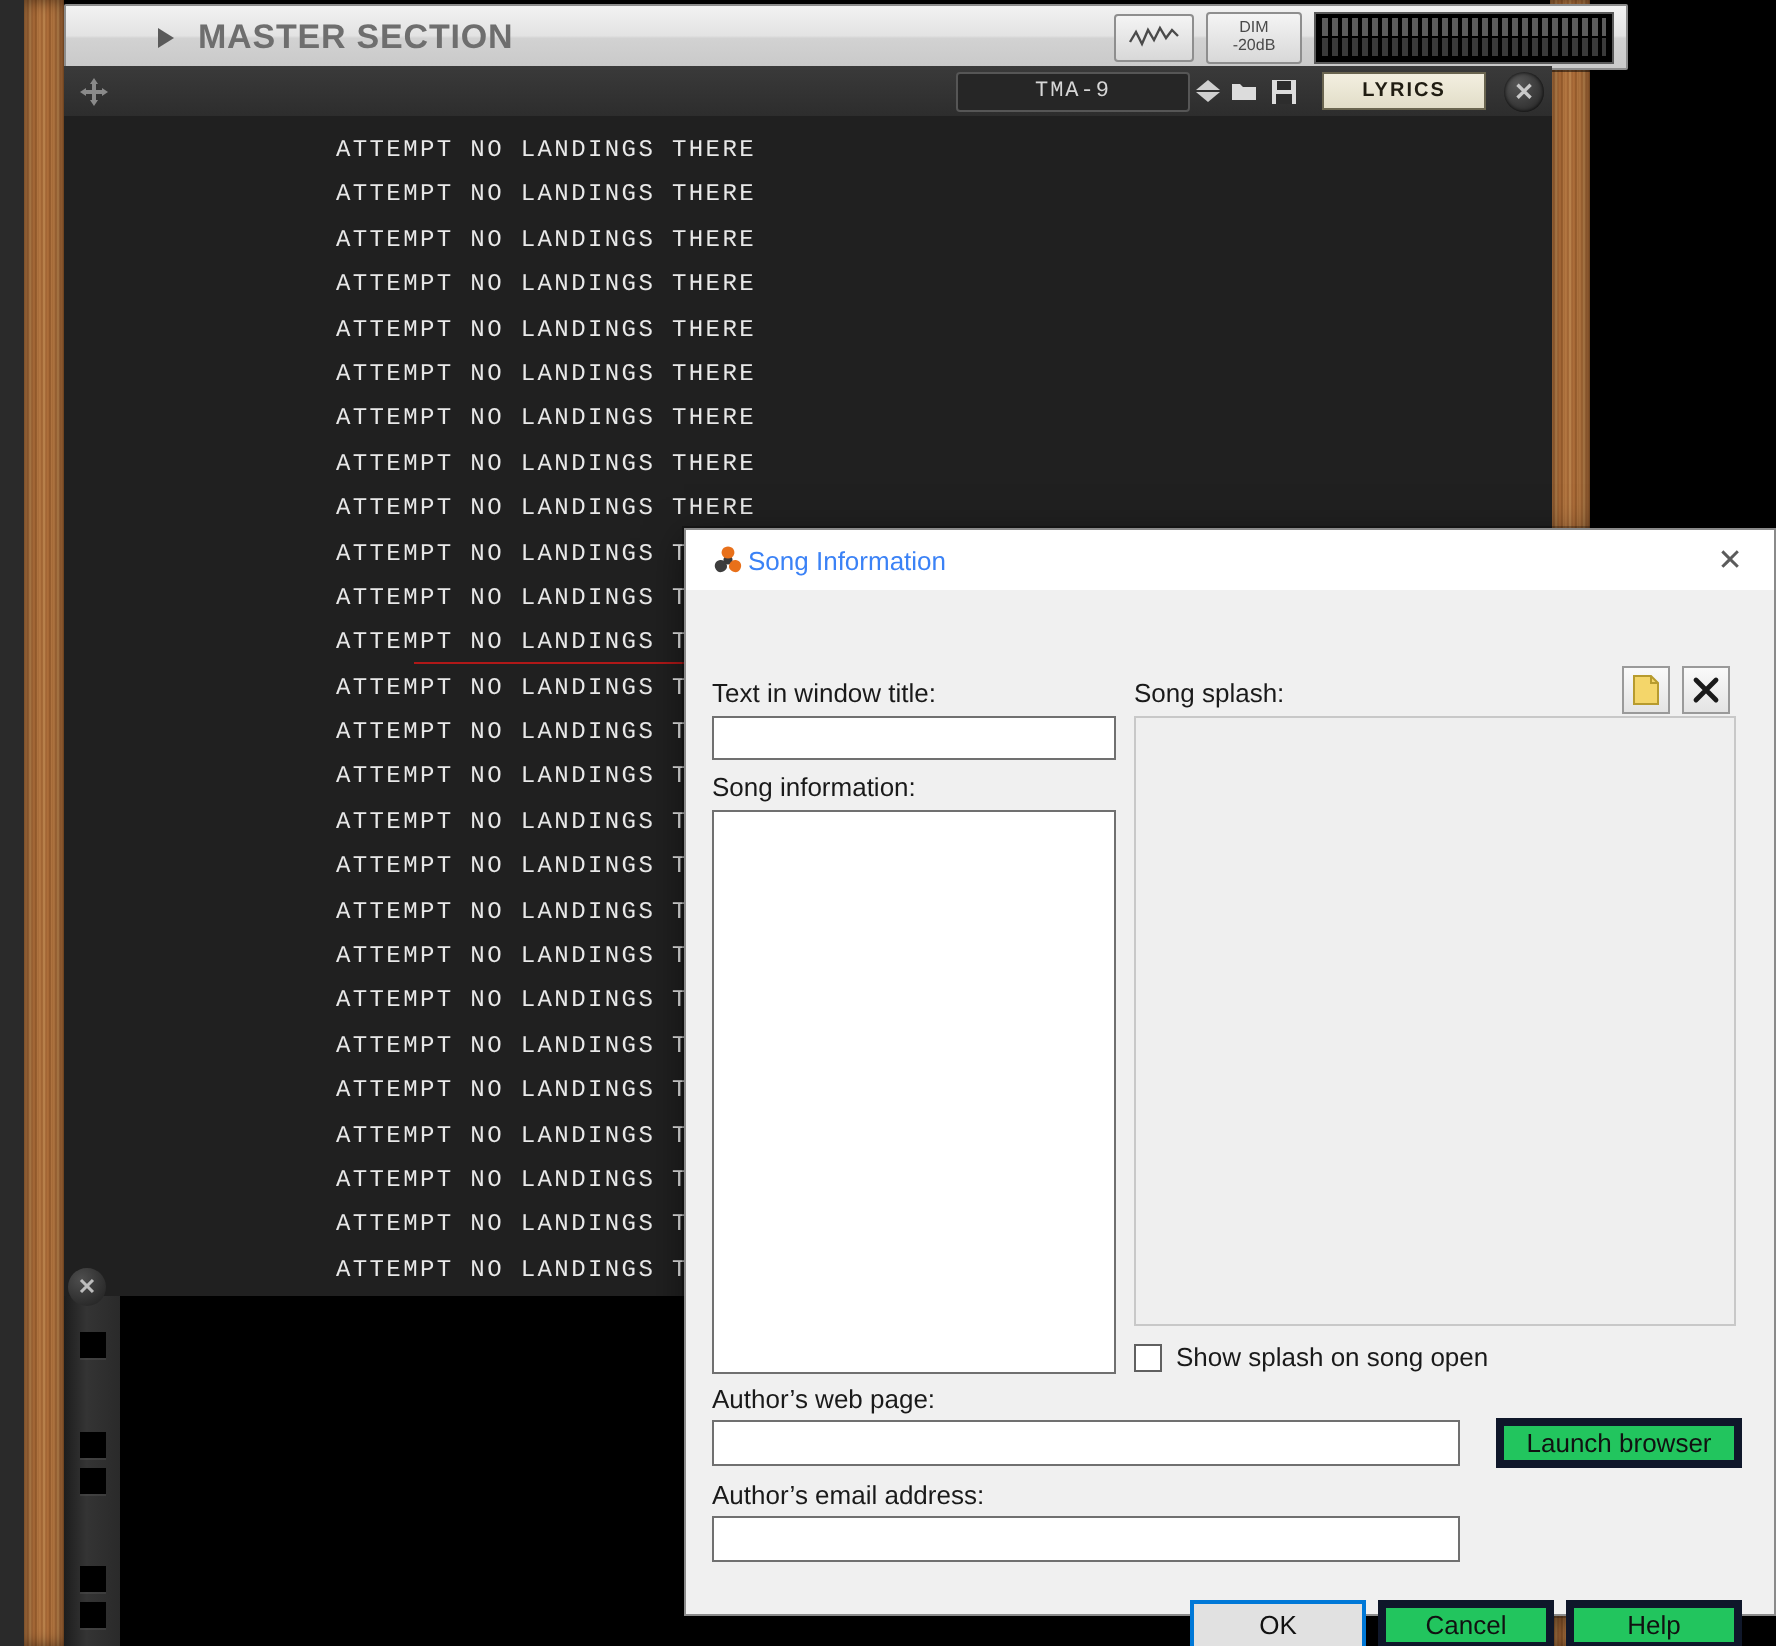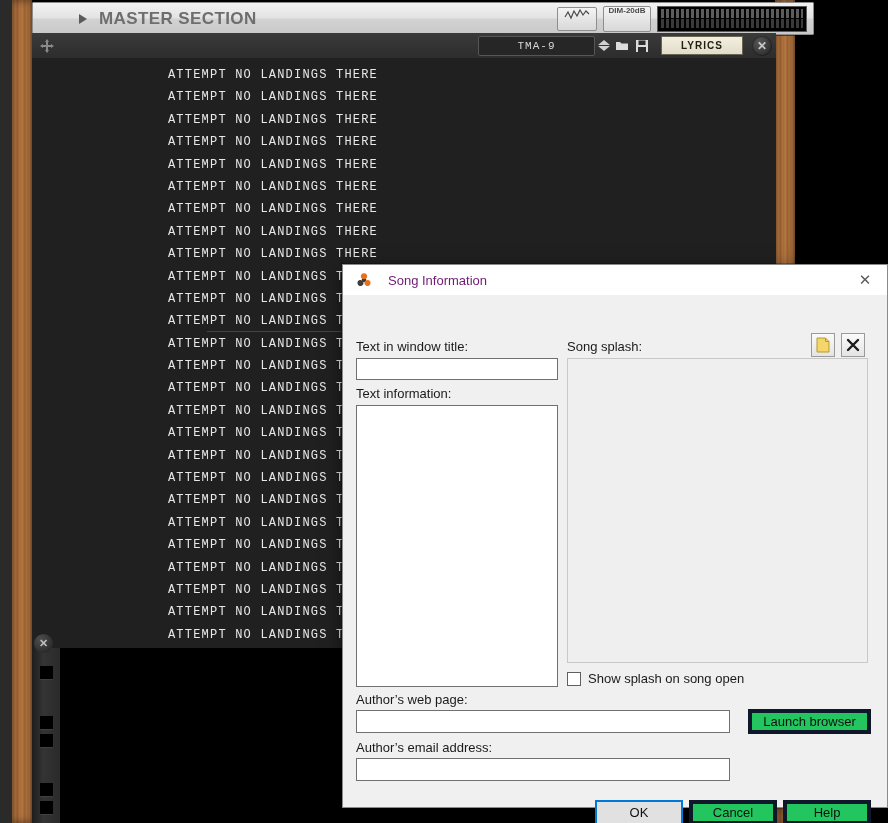--- a/index.html
+++ b/index.html
@@ -44,22 +44,22 @@
     border-left:8px solid #5a5a5a;border-top:5px solid transparent;border-bottom:5px solid transparent;
   }
   #master-title{
     margin-left:12px;font-size:17px;font-weight:bold;color:#6e6e6e;
     letter-spacing:.4px;font-family:"Liberation Sans",sans-serif;
   }
   #master-header .hdr-right{margin-left:auto;display:flex;align-items:center;gap:6px;padding-right:6px;}
   .hdr-btn{
     background:linear-gradient(180deg,#f4f4f4,#d8d8d8);
     border:1px solid #8e8e8e;border-radius:2px;
-    display:flex;flex-direction:row;justify-content:center;
-    color:#4a4a4a;font-weight:bold;
+    display:flex;flex-direction:column;align-items:center;justify-content:center;
+    color:#4a4a4a;font-weight:normal;
   }
   #btn-waveform{width:38px;height:22px;}
   #btn-waveform svg{display:block;}
   #btn-dim{width:46px;height:24px;line-height:1.05;font-size:8px;text-align:center;}
   #btn-dim .l2{font-size:8px;}
   #master-meter{
     width:150px;height:26px;background:#000;border:1px solid #5a5a5a;
     display:flex;flex-direction:column;justify-content:space-around;padding:2px 3px;box-sizing:border-box;
   }
   .meter-row{
@@ -141,21 +141,21 @@
     background:#f0f0f0;border:1px solid #8a8a8a;
     box-shadow:0 0 0 1px rgba(0,0,0,.25),0 5px 18px rgba(0,0,0,.5);
     font-size:13px;color:#1a1a1a;
     box-sizing:border-box;
   }
   #dlg-titlebar{
     height:30px;background:#ffffff;display:flex;align-items:center;
     border-bottom:1px solid #f0f0f0;
   }
   #dlg-app-icon{margin-left:13px;width:16px;height:16px;display:block;}
-  #dlg-title{margin-left:16px;font-size:13px;color:#701a75;}
+  #dlg-title{margin-left:2px;font-size:13px;color:#3b82f6;}
   #dlg-close{
     margin-left:auto;width:44px;height:30px;display:flex;align-items:center;justify-content:center;
     color:#5b5b5b;font-size:15px;
   }
   #dlg-body{position:relative;height:513px;padding-left:40px;}
 
   .fld-label{position:absolute;font-size:13px;color:#1a1a1a;}
   .txtbox{
     position:absolute;background:#fff;border:1px solid #707070;box-sizing:border-box;
     font-family:"Liberation Sans",sans-serif;font-size:13px;color:#111;
@@ -316,21 +316,21 @@
     </svg>
     <span id="dlg-title">Song Information</span>
     <div id="dlg-close">✕</div>
   </div>
 
   <div id="dlg-body">
 
     <label class="fld-label" id="lbl-window-title">Text in window title:</label>
     <input class="txtbox" id="inp-window-title" type="text" value="" style="">
 
-    <label class="fld-label" id="lbl-more-info">Text information:</label>
+    <label class="fld-label" id="lbl-more-info">Song information:</label>
     <textarea class="txtbox" id="txt-more-info" style=""></textarea>
 
     <label class="fld-label" id="lbl-song-splash">Song splash:</label>
 
     <div class="sq-btn" id="btn-load-splash">
       <svg width="14" height="16" viewBox="0 0 14 16">
         <path d="M1 1 H9.5 L13 4.5 V15 H1 Z" fill="#f4d66a" stroke="#b79b2e" stroke-width="1"></path>
         <path d="M9.5 1 V4.5 H13" fill="none" stroke="#b79b2e" stroke-width="1"></path>
       </svg>
     </div>

